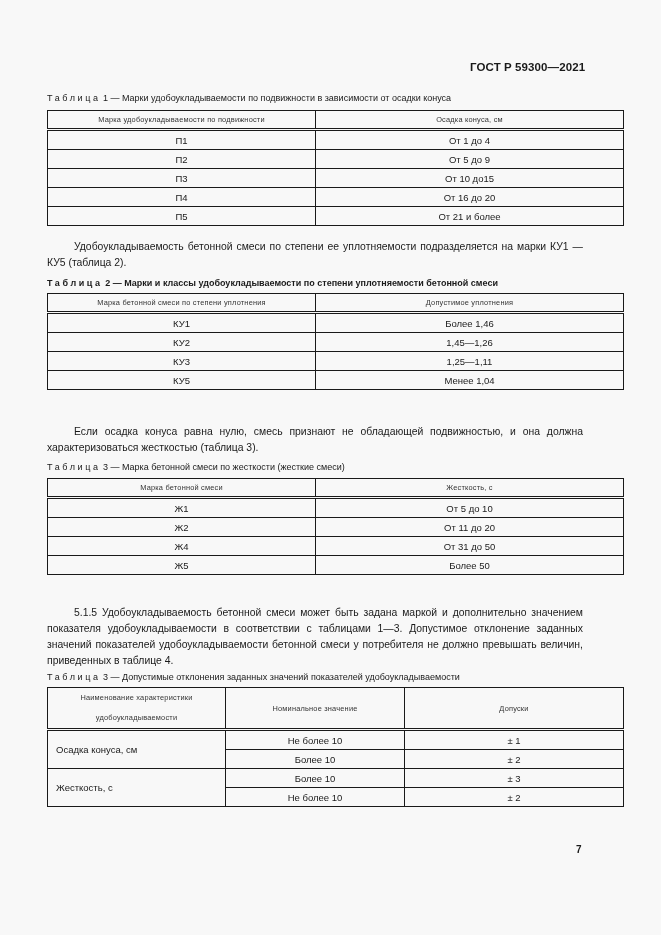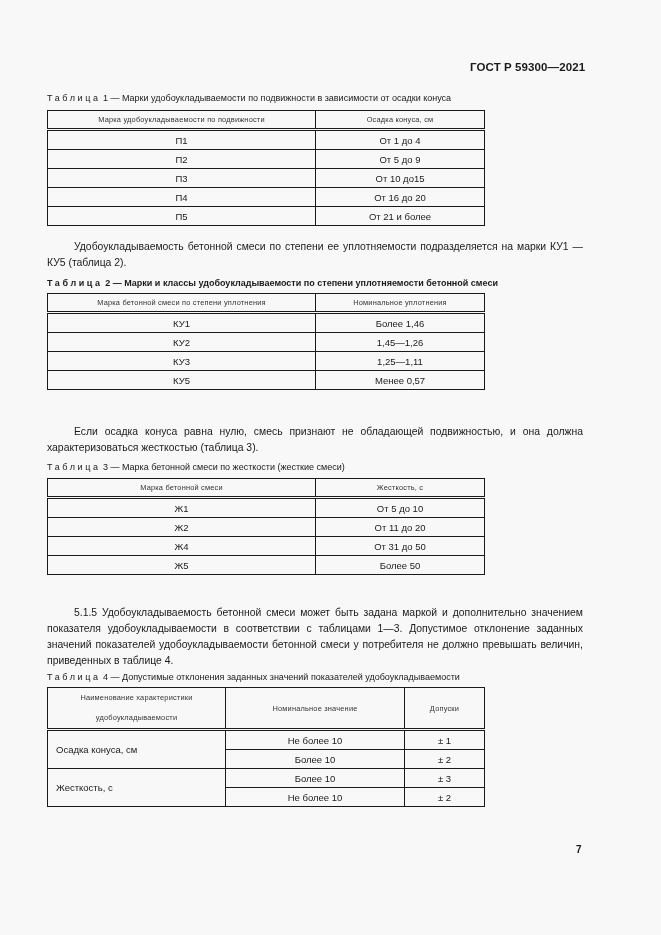--- a/index.html
+++ b/index.html
@@ -20,21 +20,21 @@
       font-size: 9px; white-space: nowrap;
     }
     .caption .sp { letter-spacing: 2.6px; }
     .para {
       position: absolute; left: 47px; width: 536px;
       font-size: 10.4px; line-height: 16px;
       text-align: justify;
     }
     .para .ind { display: inline-block; width: 27px; }
     table.t {
-      position: absolute; left: 47px; width: 438px;
+      position: absolute; left: 47px; width: 577px;
       border-collapse: collapse;
       table-layout: fixed;
     }
     table.t td, table.t th {
       border: 1.3px solid #1a1a1a;
       text-align: center; vertical-align: middle;
       padding: 0;
       font-weight: normal;
     }
     table.t th {
@@ -94,39 +94,39 @@
 
 <div class="caption" style="top:278px;font-weight:bold;"><span class="sp">Таблица</span><span> 2 — Марки и классы удобоукладываемости по степени уплотняемости бетонной смеси</span></div>
 <table class="t" style="top:293px;">
   <colgroup>
       <col style="width:268px">
       <col>
     </colgroup>
   <thead>
     <tr>
       <th>Марка бетонной смеси по степени уплотнения</th>
-      <th>Номинальное уплотнения</th>
+      <th>Допустимое уплотнения</th>
     </tr>
   </thead>
   <tbody>
     <tr>
         <td>КУ1</td>
         <td>Более 1,46</td>
       </tr>
     <tr>
         <td>КУ2</td>
         <td>1,45—1,26</td>
       </tr>
     <tr>
         <td>КУ3</td>
         <td>1,25—1,11</td>
       </tr>
     <tr>
         <td>КУ5</td>
-        <td>Менее 0,57</td>
+        <td>Менее 1,04</td>
       </tr>
   </tbody>
 </table>
 
 <div class="para" style="top:424px;"><span class="ind"></span><span>Если осадка конуса равна нулю, смесь признают не обладающей подвижностью, и она должна характеризоваться жесткостью (таблица 3).</span></div>
 
 <div class="caption" style="top:462px;"><span class="sp">Таблица</span><span> 3 — Марка бетонной смеси по жесткости (жесткие смеси)</span></div>
 <table class="t" style="top:478px;">
   <colgroup>
       <col style="width:268px">
@@ -153,21 +153,21 @@
       </tr>
     <tr>
         <td>Ж5</td>
         <td>Более 50</td>
       </tr>
   </tbody>
 </table>
 
 <div class="para" style="top:605px;"><span class="ind"></span><span>5.1.5 Удобоукладываемость бетонной смеси может быть задана маркой и дополнительно значением показателя удобоукладываемости в соответствии с таблицами 1—3. Допустимое отклонение заданных значений показателей удобоукладываемости бетонной смеси у потребителя не должно превышать величин, приведенных в таблице 4.</span></div>
 
-<div class="caption" style="top:672px;"><span class="sp">Таблица</span><span> 4 — Допустимые отклонения заданных значений показателей удобоукладываемости</span></div>
+<div class="caption" style="top:672px;"><span class="sp">Таблица</span><span> 3 — Допустимые отклонения заданных значений показателей удобоукладываемости</span></div>
 <table class="t" style="top:687px;">
   <colgroup>
       <col style="width:178px">
       <col style="width:179px">
       <col>
     </colgroup>
   <thead>
     <tr>
       <th style="height:27px; padding:0 20px; line-height:20px;">Наименование характеристики удобоукладываемости</th>
       <th>Номинальное значение</th>

